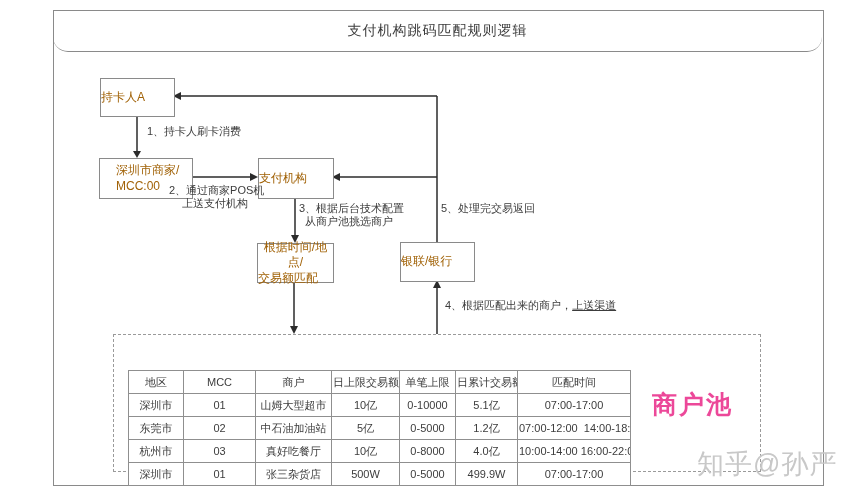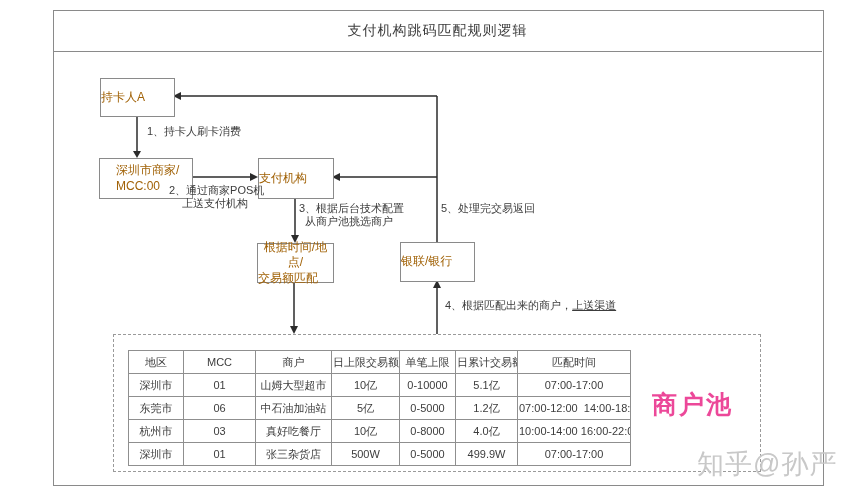--- a/index.html
+++ b/index.html
@@ -3,21 +3,21 @@
 <meta charset="utf-8">
 <style>
   html,body{margin:0;padding:0;background:#fff;}
   .stage{
     position:relative;width:857px;height:500px;background:#ffffff;overflow:hidden;
     font-family:"Liberation Sans","DejaVu Sans",sans-serif;color:#3c3c3c;
   }
   .frame{position:absolute;left:53px;top:10px;width:769px;height:474px;border:1px solid #8a8a8a;background:#fff;}
   .titlebar{
     position:absolute;left:53px;top:10px;width:769px;height:41px;
-    border-bottom:1px solid #8a8a8a;display:flex;align-items:center;justify-content:center;
+    border-bottom:1px solid #8a8a8a;display:flex;align-items:center;justify-content:center;border-radius:15px;
   }
   .title-text{font-size:14px;letter-spacing:1px;color:#3c3c3c;}
   .node{
     position:absolute;background:#ffffff;border:1px solid #8a8a8a;
     display:flex;flex-direction:column;align-items:flex-start;justify-content:center;
     font-size:12px;line-height:1.3;text-align:center;color:#a16207;z-index:3;
   }
   .node-cardholder{left:100px;top:78px;width:73px;height:37px;}
   .node-merchant{left:99px;top:158px;width:76px;height:39px;padding-left:16px;}
   .node-payment{left:258px;top:158px;width:74px;height:39px;}
@@ -30,21 +30,21 @@
   .lbl-step1{left:147px;top:125px;}
   .lbl-step2{left:169px;top:184px;}
   .lbl-step2 .l2{margin-left:13px;}
   .lbl-step3{left:299px;top:202px;}
   .lbl-step3 .l2{margin-left:6px;}
   .lbl-step5{left:441px;top:202px;}
   .lbl-step4{left:445px;top:299px;}
   .underlined{text-decoration:underline;}
   .pool-box{position:absolute;left:113px;top:334px;width:646px;height:136px;border:1px dashed #9a9a9a;z-index:1;}
   .pool-table{
-    position:absolute;left:128px;top:350px;border-collapse:collapse;table-layout:fixed;
+    position:absolute;left:128px;top:370px;border-collapse:collapse;table-layout:fixed;
     width:502px;font-size:11px;color:#3c3c3c;text-align:center;z-index:3;background:#fff;
   }
   .pool-table th,.pool-table td{
     border:1px solid #8f8f8f;height:22px;padding:0 1px;font-weight:normal;
     white-space:pre;overflow:hidden;
   }
   .pool-label{position:absolute;left:652px;top:388px;font-size:25px;font-weight:bold;color:#ec4899;letter-spacing:2px;z-index:3;}
   .watermark{position:absolute;left:697px;top:446px;font-size:27px;color:#c8c8c8;letter-spacing:1px;z-index:6;}
 </style>
 </head>
@@ -150,21 +150,21 @@
           <td>深圳市</td>
           <td>01</td>
           <td>山姆大型超市</td>
           <td>10亿</td>
           <td>0-10000</td>
           <td>5.1亿</td>
           <td>07:00-17:00</td>
         </tr>
         <tr>
           <td>东莞市</td>
-          <td>06</td>
+          <td>02</td>
           <td>中石油加油站</td>
           <td>5亿</td>
           <td>0-5000</td>
           <td>1.2亿</td>
           <td>07:00-12:00  14:00-18:00</td>
         </tr>
         <tr>
           <td>杭州市</td>
           <td>03</td>
           <td>真好吃餐厅</td>

